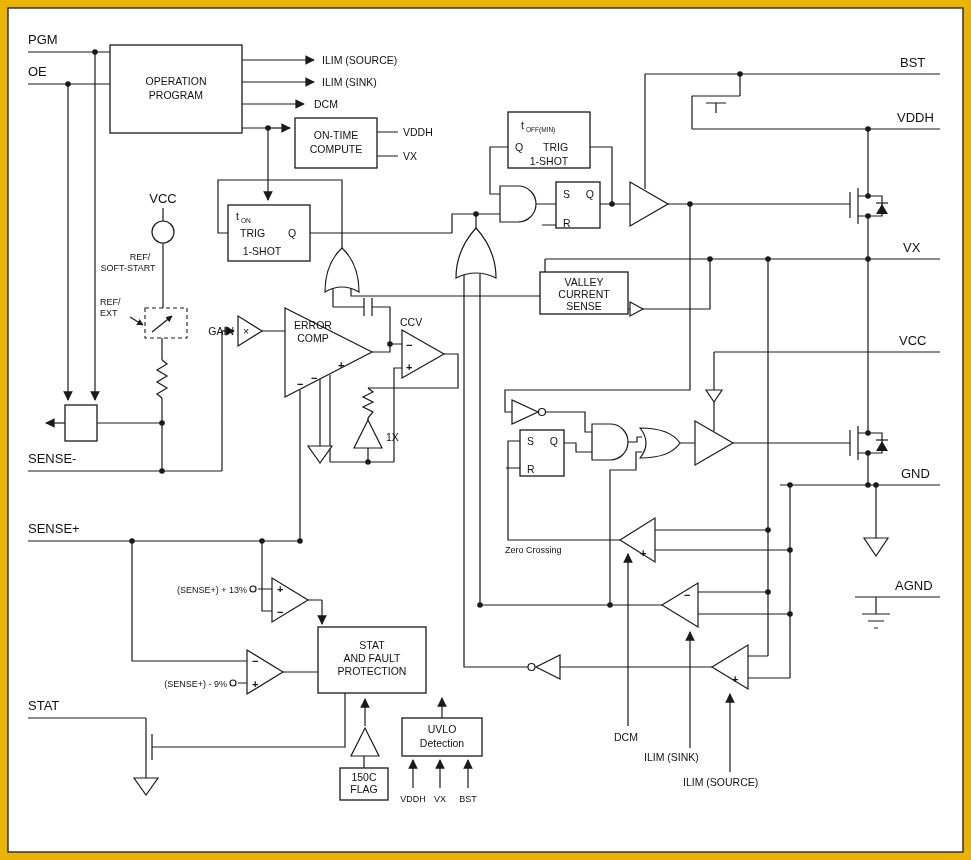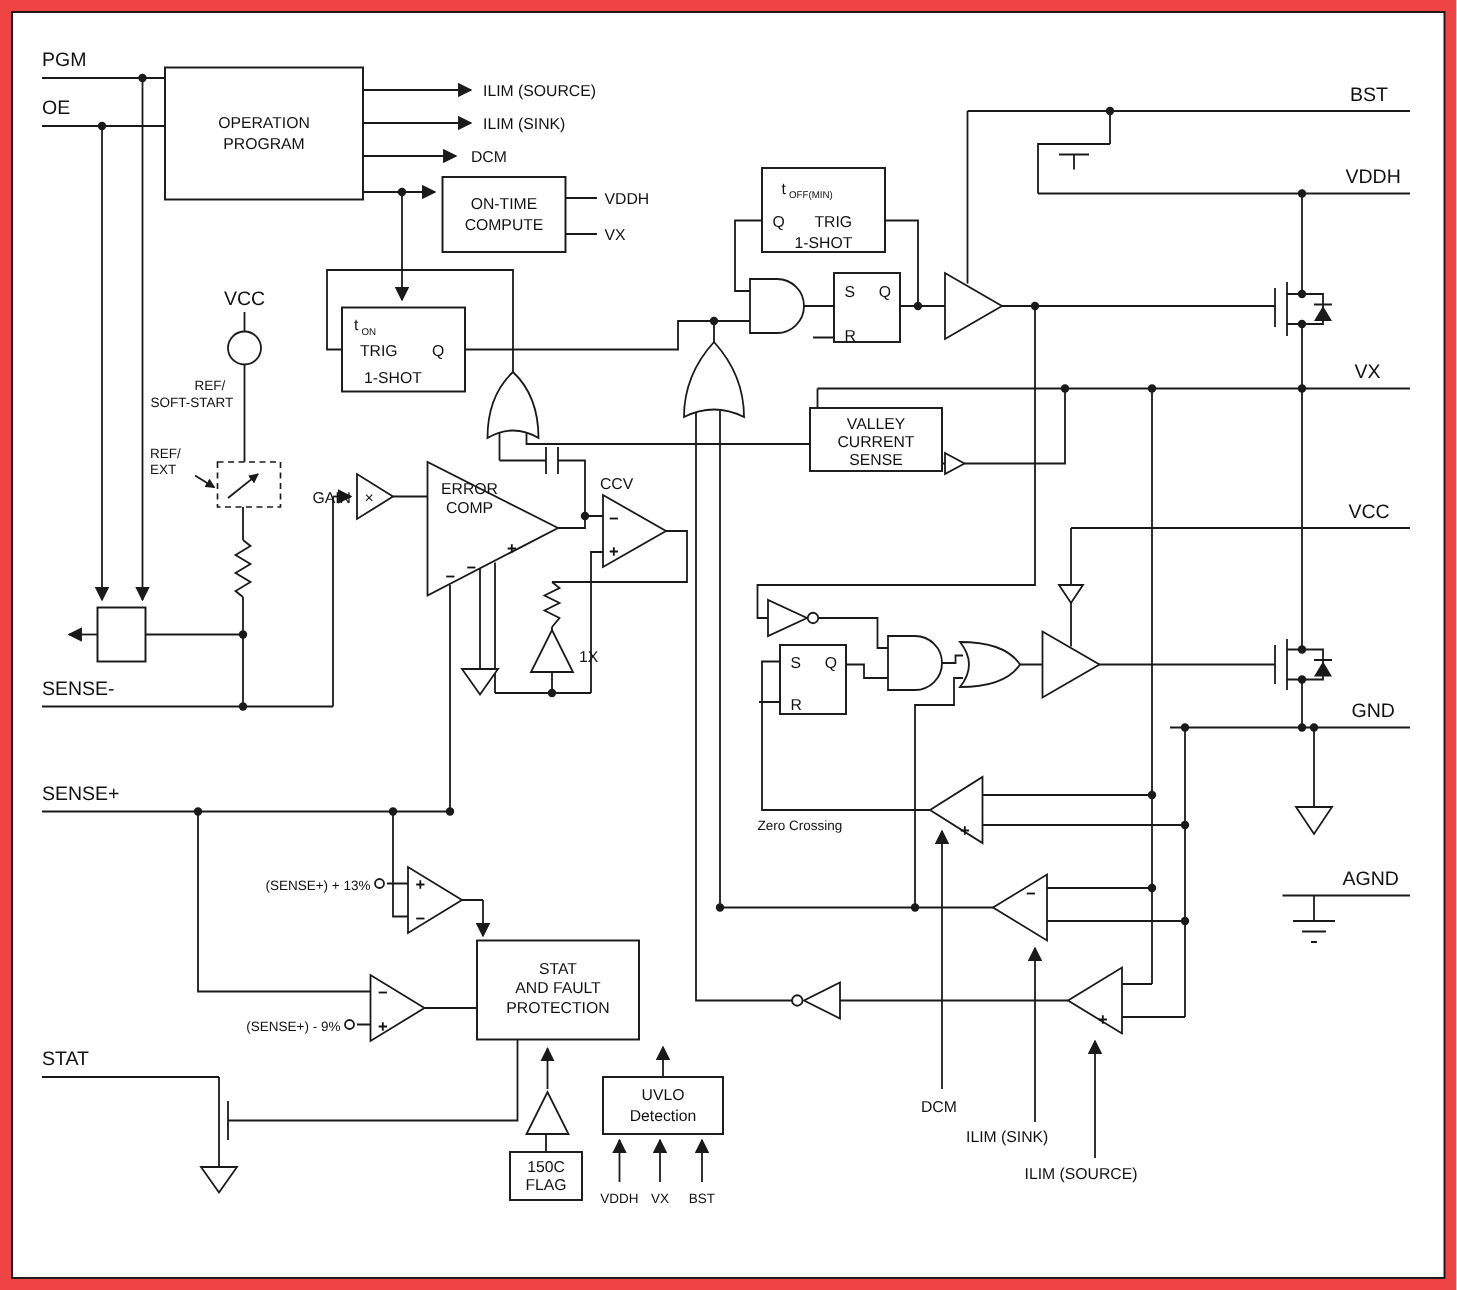--- a/index.html
+++ b/index.html
@@ -1,16 +1,16 @@
 <!DOCTYPE html>
 <html><head>
 <meta charset="utf-8">
 <style>
   html,body{margin:0;padding:0;background:#e8e8e8;}
-  #page{position:relative;width:971px;height:860px;background:#ef4444;overflow:hidden;}
+  #page{position:relative;width:971px;height:860px;background:#eab308;overflow:hidden;}
   svg{position:absolute;left:0;top:0;}
   .wire{fill:none;stroke:#1a1a1a;stroke-width:1.2;}
   .box{fill:#ffffff;stroke:#1a1a1a;stroke-width:1.3;}
   .shape{fill:#ffffff;stroke:#1a1a1a;stroke-width:1.2;}
   .dash{fill:none;stroke:#1a1a1a;stroke-width:1.1;stroke-dasharray:4 3;}
   .dot{fill:#1a1a1a;stroke:none;}
   text{fill:#111111;font-family:"Liberation Sans","DejaVu Sans",sans-serif;}
   .pin{font-size:13px;}
   .blk{font-size:10.5px;}
   .sm{font-size:9px;}

